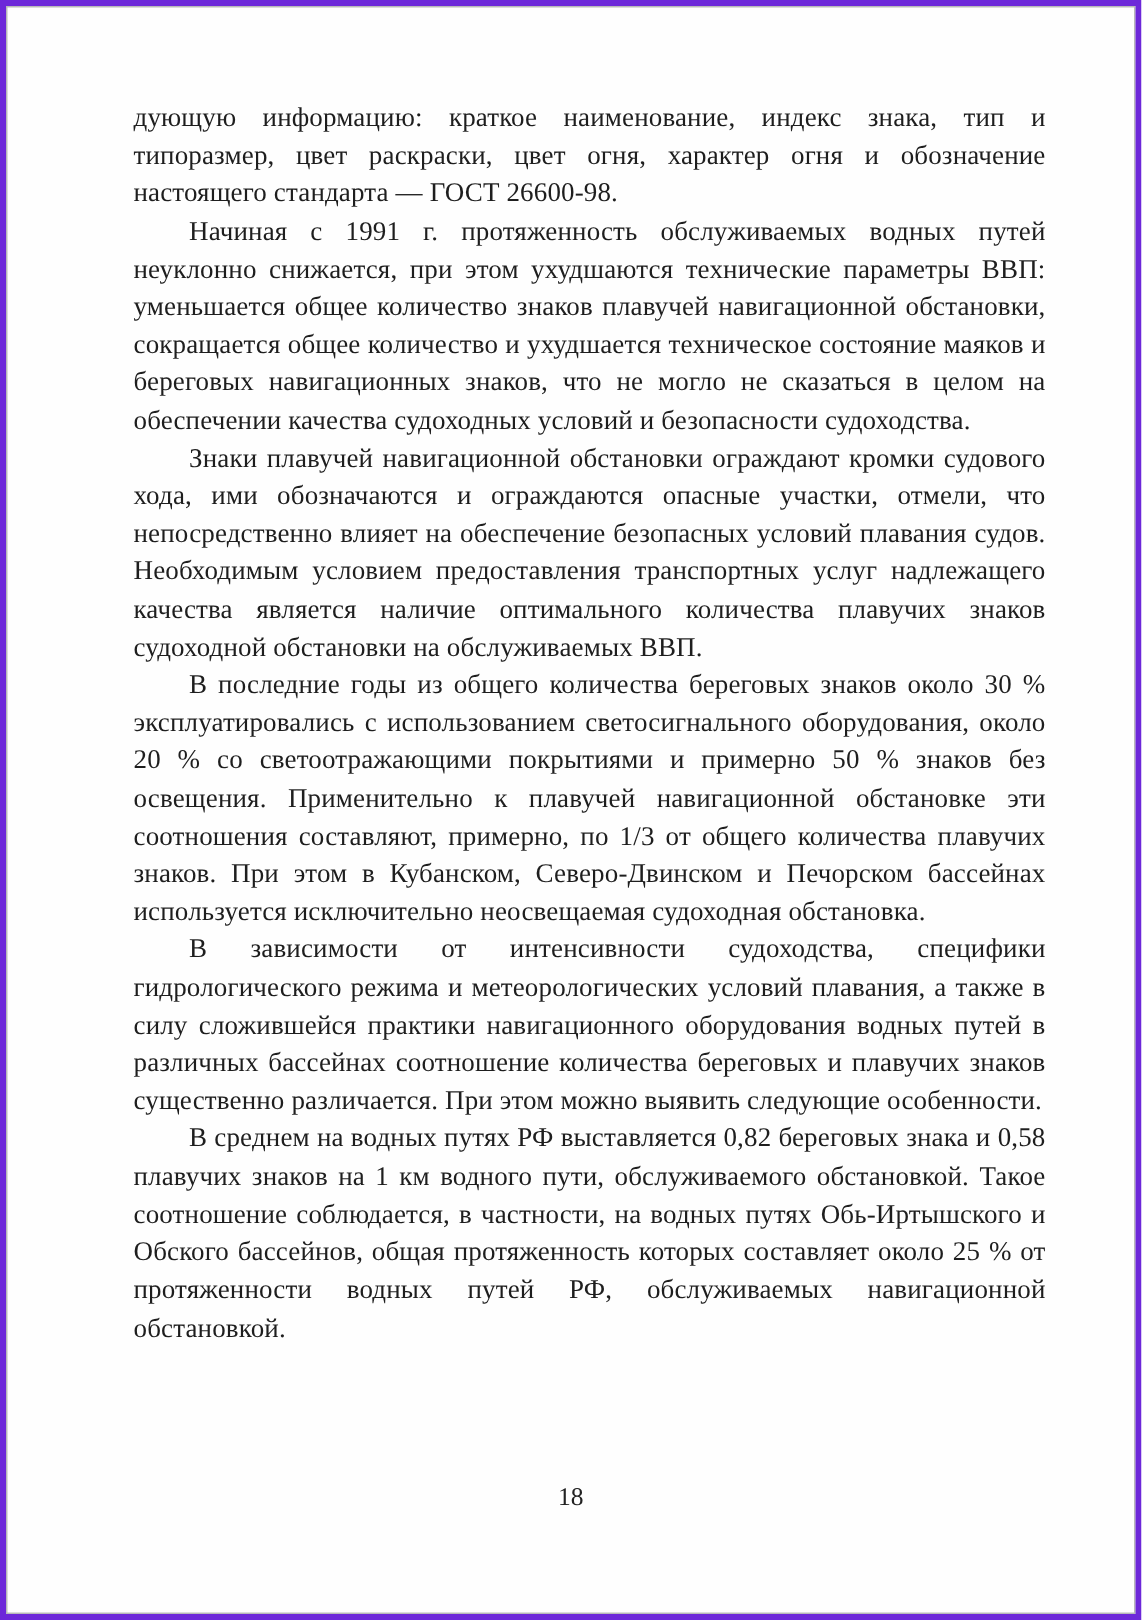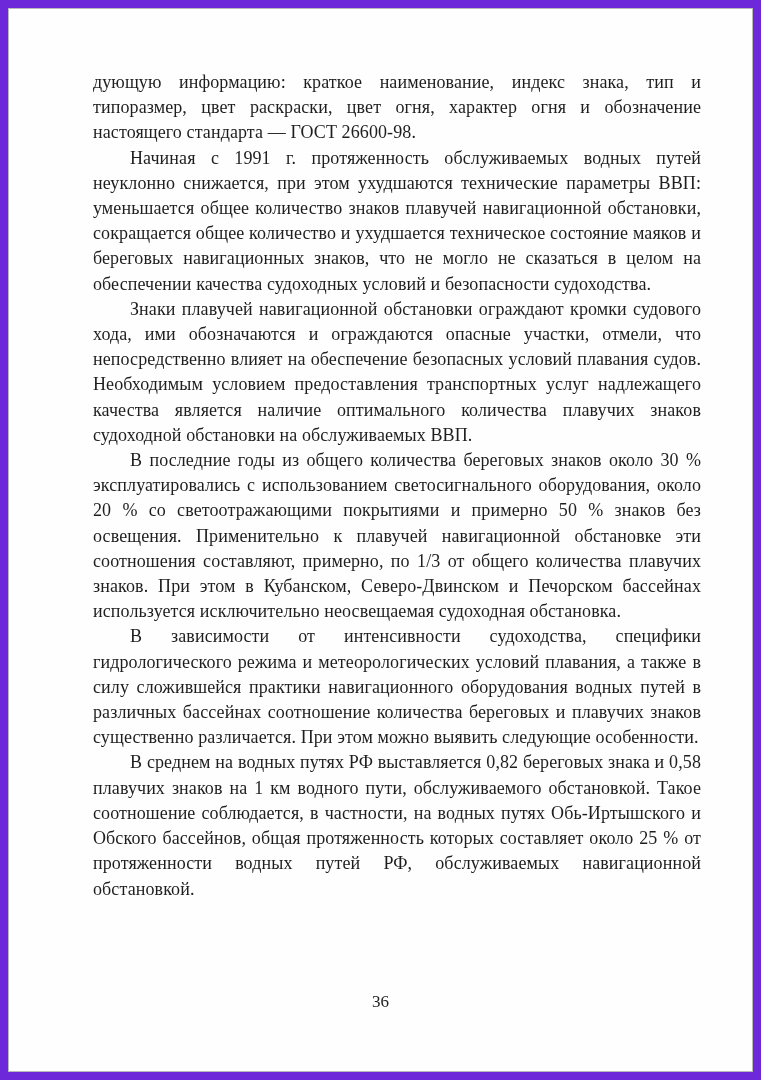--- a/index.html
+++ b/index.html
@@ -6,21 +6,21 @@
       margin: 0;
       padding: 0;
       background: #ffffff;
     }
     .page {
       position: relative;
       width: 761px;
       height: 1080px;
       box-sizing: border-box;
       background: #fefefe;
-      border: 8px solid #6d28d9;
+      border: 4px solid #6d28d9;
       box-shadow: inset 0 0 0 1px #b9b9b9;
       font-family: "Liberation Serif", "DejaVu Serif", serif;
       color: #1e1e1e;
       overflow: hidden;
     }
     .text-block {
       position: absolute;
       top: 62px;
       left: 85px;
       width: 608px;
@@ -54,14 +54,14 @@
 
 <div class="page">
   <div class="text-block">
     <p class="para no-indent">дующую информацию: краткое наименование, индекс знака, тип и типоразмер, цвет раскраски, цвет огня, характер огня и обозначение настоящего стандарта — ГОСТ 26600-98.</p>
     <p class="para">Начиная с 1991 г. протяженность обслуживаемых водных путей неуклонно снижается, при этом ухудшаются технические параметры ВВП: уменьшается общее количество знаков плавучей навигационной обстановки, сокращается общее количество и ухудшается техническое состояние маяков и береговых навигационных знаков, что не могло не сказаться в целом на обеспечении качества судоходных условий и безопасности судоходства.</p>
     <p class="para">Знаки плавучей навигационной обстановки ограждают кромки судового хода, ими обозначаются и ограждаются опасные участки, отмели, что непосредственно влияет на обеспечение безопасных условий плавания судов. Необходимым условием предоставления транспортных услуг надлежащего качества является наличие оптимального количества плавучих знаков судоходной обстановки на обслуживаемых ВВП.</p>
     <p class="para">В последние годы из общего количества береговых знаков около 30 % эксплуатировались с использованием светосигнального оборудования, около 20 % со светоотражающими покрытиями и примерно 50 % знаков без освещения. Применительно к плавучей навигационной обстановке эти соотношения составляют, примерно, по 1/3 от общего количества плавучих знаков. При этом в Кубанском, Северо-Двинском и Печорском бассейнах используется исключительно неосвещаемая судоходная обстановка.</p>
     <p class="para">В зависимости от интенсивности судоходства, специфики гидрологического режима и метеорологических условий плавания, а также в силу сложившейся практики навигационного оборудования водных путей в различных бассейнах соотношение количества береговых и плавучих знаков существенно различается. При этом можно выявить следующие особенности.</p>
     <p class="para">В среднем на водных путях РФ выставляется 0,82 береговых знака и 0,58 плавучих знаков на 1 км водного пути, обслуживаемого обстановкой. Такое соотношение соблюдается, в частности, на водных путях Обь-Иртышского и Обского бассейнов, общая протяженность которых составляет около 25 % от протяженности водных путей РФ, обслуживаемых навигационной обстановкой.</p>
   </div>
-  <div class="page-number">36</div>
+  <div class="page-number">18</div>
 </div>
 
 </body></html>

